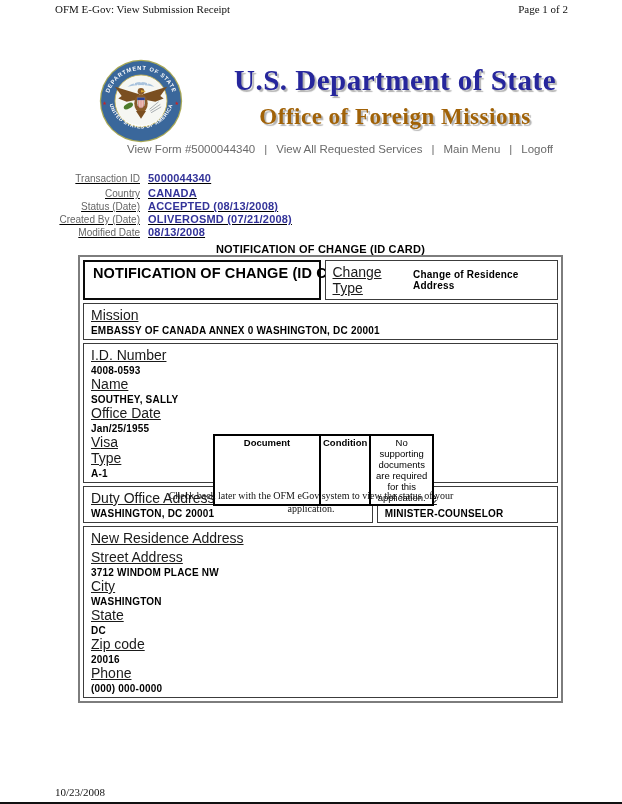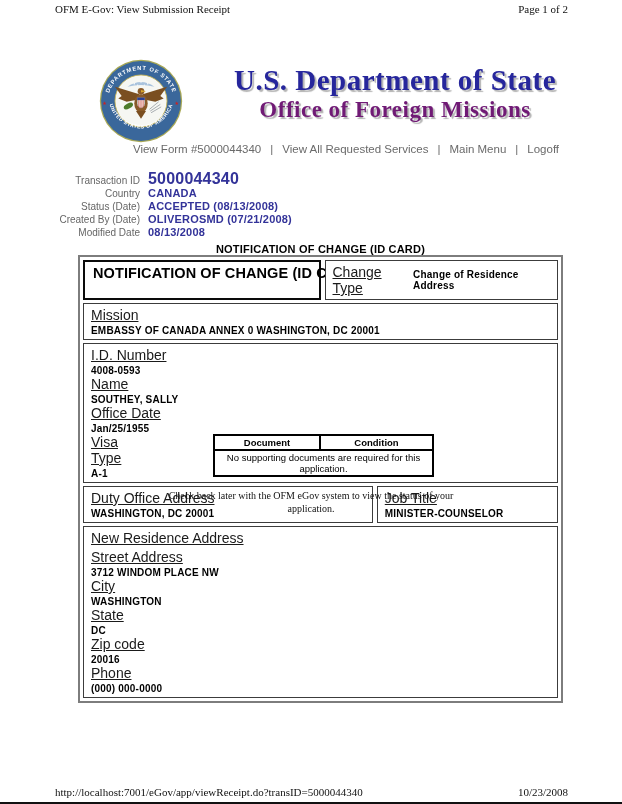--- a/index.html
+++ b/index.html
@@ -20,36 +20,36 @@
   .bottom-rule { position:absolute; bottom:0; left:0; width:100%; height:2px; background:#111; }
 
   
   .seal { position:absolute; left:97px; top:59px; width:88px; height:84px; }
   .masthead { position:absolute; left:225px; top:64px; width:340px; text-align:center; }
   .masthead .t1 {
     font-family:"Liberation Serif", serif; font-weight:bold; font-size:29px;
     color:#26269c; text-shadow:2px 2px 1px #b4b4b4; letter-spacing:0.5px; white-space:nowrap;
   }
   .masthead .t2 {
-    font-family:"Liberation Serif", serif; font-weight:bold; font-size:23px;
-    color:#701a75; text-shadow:2px 2px 1px #b4b4b4; letter-spacing:0.5px; white-space:nowrap;
+    margin-top:7px; font-family:"Liberation Serif", serif; font-weight:bold; font-size:23px;
+    color:#a16207; text-shadow:2px 2px 1px #b4b4b4; letter-spacing:0.5px; white-space:nowrap;
   }
   .topnav {
-    position:absolute; top:143px; left:96px; width:500px; text-align:center;
+    position:absolute; top:143px; left:90px; width:500px; text-align:center;
     font-size:11.5px; color:#6a6a6a; white-space:nowrap;
   }
   .topnav .sep { margin:0 9px; color:#6a6a6a; }
   .topnav .lnk { cursor:pointer; }
 
   
-  .txn { position:absolute; top:170px; left:0; width:420px; }
+  .txn { position:absolute; top:170px; left:0; width:420px;text-decoration:underline; }
   .txn-row { display:flex; align-items:baseline; }
   .txn-label { width:148px; text-align:right; padding-right:8px; color:#666; font-size:10px; line-height:13px; }
   .txn-value { color:#333399; font-weight:bold; font-size:11px; line-height:13px; letter-spacing:0.2px; }
-  .txn-row.big .txn-value { font-size:16px; line-height:17px; }
+  .txn-row.big .txn-value { font-size:11px; line-height:17px; }
 
   
   .form-caption { position:absolute; top:243px; left:78px; width:485px; text-align:center;
     font-weight:bold; font-size:11px; letter-spacing:0.2px; }
   .main-table {
     position:absolute; top:255px; left:78px; width:485px;
     border:2px solid #7d7d7d; padding:3px; display:flex; flex-direction:column; gap:3px;
     background:#fff;
   }
   .row { display:flex; gap:4px; }
@@ -69,21 +69,21 @@
   .w-left60 { width:61%; }
   .w-street { width:176px; }
   .w-city { width:112px; }
   .w-state { width:44px; }
   .w-zip { width:70px; }
 
   
   .doc-table {
     position:absolute; top:434px; left:213px; width:221px;
     background:#000; border:2px solid #000;
-    display:flex; flex-direction:column; gap:2px;
+    display:flex; gap:2px;
   }
   .doc-head { display:flex; gap:2px; }
   .doc-cell { background:#fff; text-align:center; font-size:9.5px; padding:1px 2px; }
   .doc-cell.h { font-weight:bold; }
   .doc-cell.c1 { width:104px; }
   .doc-cell.c2 { flex:1; }
 
   
   .note { position:absolute; top:489px; left:161px; width:300px; text-align:center;
     font-size:10px; line-height:1.3; color:#111;font-family:Liberation Serif, serif; }
@@ -262,16 +262,15 @@
   <div class="doc-head">
     <div class="doc-cell h c1">Document</div>
     <div class="doc-cell h c2">Condition</div>
   </div>
   <div class="doc-cell">No supporting documents are required for this application.</div>
 </div>
 
 <div class="note">Check back later with the OFM eGov system to view the status of your application.</div>
 
 <div class="print-bar bottom">
-  <span>http://localhost:7001/eGov/app/viewReceipt.do?transID=5000044340</span>
   <span>10/23/2008</span>
 </div>
 <div class="bottom-rule"></div>
 
 </body></html>

